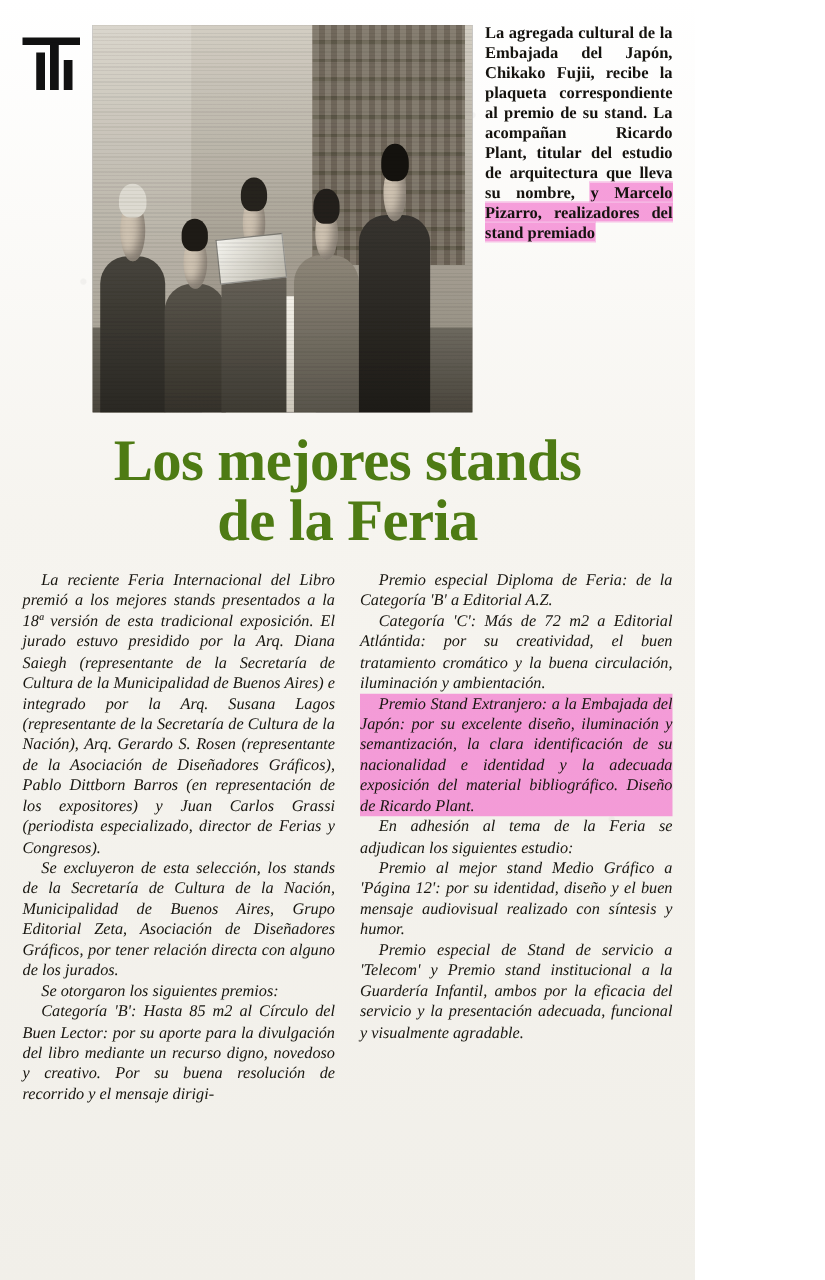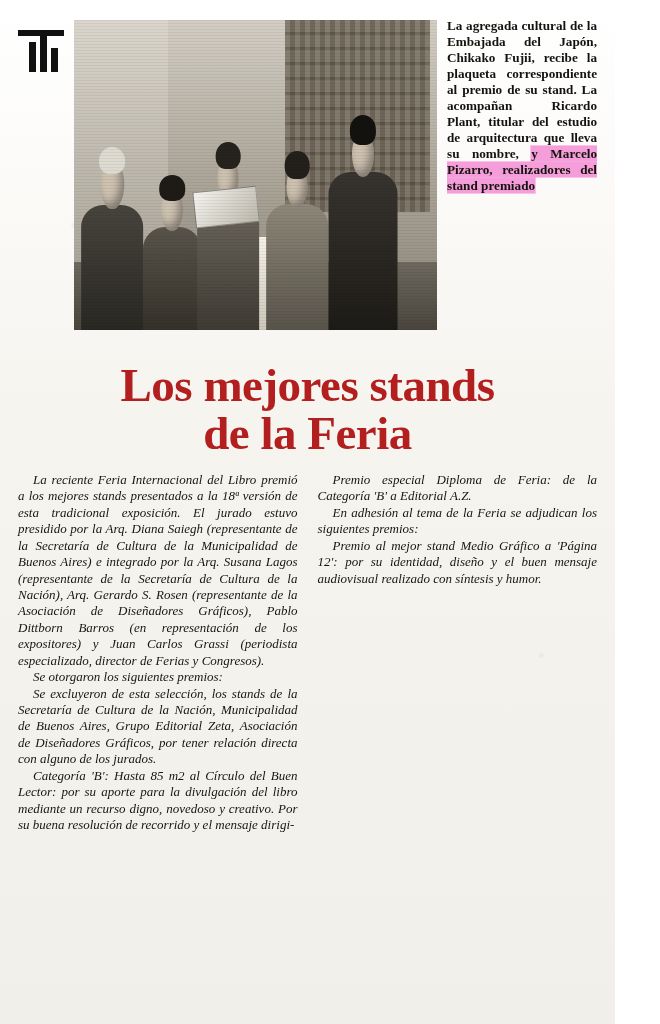--- a/index.html
+++ b/index.html
@@ -9,21 +9,21 @@
   }
   body {
     width: 660px;
     height: 1024px;
     overflow: hidden;
     font-family: "Liberation Serif", serif;
     color: #1b1b1b;
   }
   #page {
     position: relative;
-    width: 615px;
+    width: 556px;
     height: 1024px;
     background: #f3f1ec;
     box-sizing: border-box;
     padding: 14px 18px 8px 18px;
     filter: grayscale(0.05);
   }
   
   #page:before {
     content: "";
     position: absolute;
@@ -175,22 +175,22 @@
   }
 
   
   .headline {
     text-align: center;
     font-family: "Liberation Serif", serif;
     font-weight: bold;
     font-size: 47px;
     line-height: 1.02;
     letter-spacing: -0.5px;
-    margin: 32px 0 6px 0;
-    color: #b91c1c;
+    margin: 16px 0 6px 0;
+    color: #4d7c0f;
   }
   .headline .l2 { display: block; text-align: center; }
 
   
   .cols {
     display: flex;
     gap: 20px;
     margin-top: 14px;
   }
   .col {
@@ -278,25 +278,28 @@
     </div>
 
     <h1 class="headline">
       <span>Los mejores stands</span>
       <span class="l2">de la Feria</span>
     </h1>
 
     <div class="cols">
       <div class="col">
         <p class="first">La reciente Feria Internacional del Libro premió a los mejores stands presentados a la 18ª versión de esta tradicional exposición. El jurado estuvo presidido por la Arq. Diana Saiegh (representante de la Secretaría de Cultura de la Municipalidad de Buenos Aires) e integrado por la Arq. Susana Lagos (representante de la Secretaría de Cultura de la Nación), Arq. Gerardo S. Rosen (representante de la Asociación de Diseñadores Gráficos), Pablo Dittborn Barros (en representación de los expositores) y Juan Carlos Grassi (periodista especializado, director de Ferias y Congresos).</p>
+        <p>Se excluyeron de esta selección, los stands de la Secretaría de Cultura de la Nación, Municipalidad de Buenos Aires, Grupo Editorial Zeta, Asociación de Diseñadores Gráficos, por tener relación directa con alguno de los jurados.</p>
         <p>Se otorgaron los siguientes premios:</p>
-        <p>Se excluyeron de esta selección, los stands de la Secretaría de Cultura de la Nación, Municipalidad de Buenos Aires, Grupo Editorial Zeta, Asociación de Diseñadores Gráficos, por tener relación directa con alguno de los jurados.</p>
         <p>Categoría 'B': Hasta 85 m2 al Círculo del Buen Lector: por su aporte para la divulgación del libro mediante un recurso digno, novedoso y creativo. Por su buena resolución de recorrido y el mensaje dirigi-</p>
       </div>
       <div class="col">
         <p>Premio especial Diploma de Feria: de la Categoría 'B' a Editorial A.Z.</p>
-        <p>En adhesión al tema de la Feria se adjudican los siguientes premios:</p>
+        <p>Categoría 'C': Más de 72 m2 a Editorial Atlántida: por su creatividad, el buen tratamiento cromático y la buena circulación, iluminación y ambientación.</p>
+        <p class="hl-pink">Premio Stand Extranjero: a la Embajada del Japón: por su excelente diseño, iluminación y semantización, la clara identificación de su nacionalidad e identidad y la adecuada exposición del material bibliográfico. Diseño de Ricardo Plant.</p>
+        <p>En adhesión al tema de la Feria se adjudican los siguientes estudio:</p>
         <p>Premio al mejor stand Medio Gráfico a 'Página 12': por su identidad, diseño y el buen mensaje audiovisual realizado con síntesis y humor.</p>
+        <p>Premio especial de Stand de servicio a 'Telecom' y Premio stand institucional a la Guardería Infantil, ambos por la eficacia del servicio y la presentación adecuada, funcional y visualmente agradable.</p>
       </div>
     </div>
 
   </div>
 </div>
 
 </body></html>

